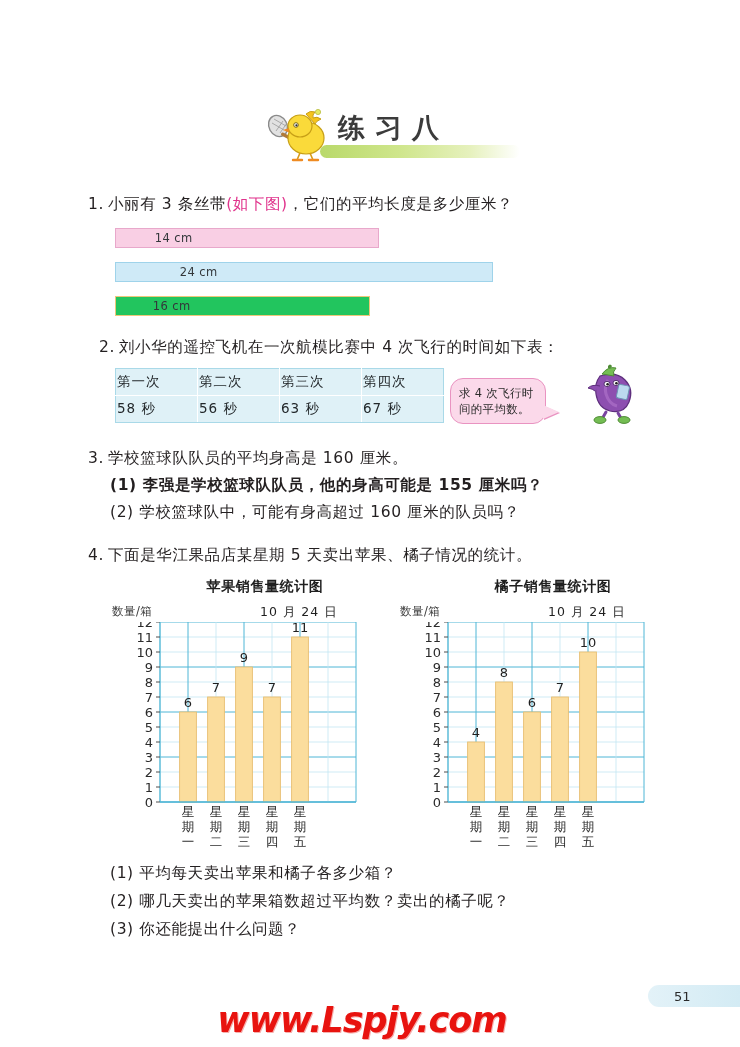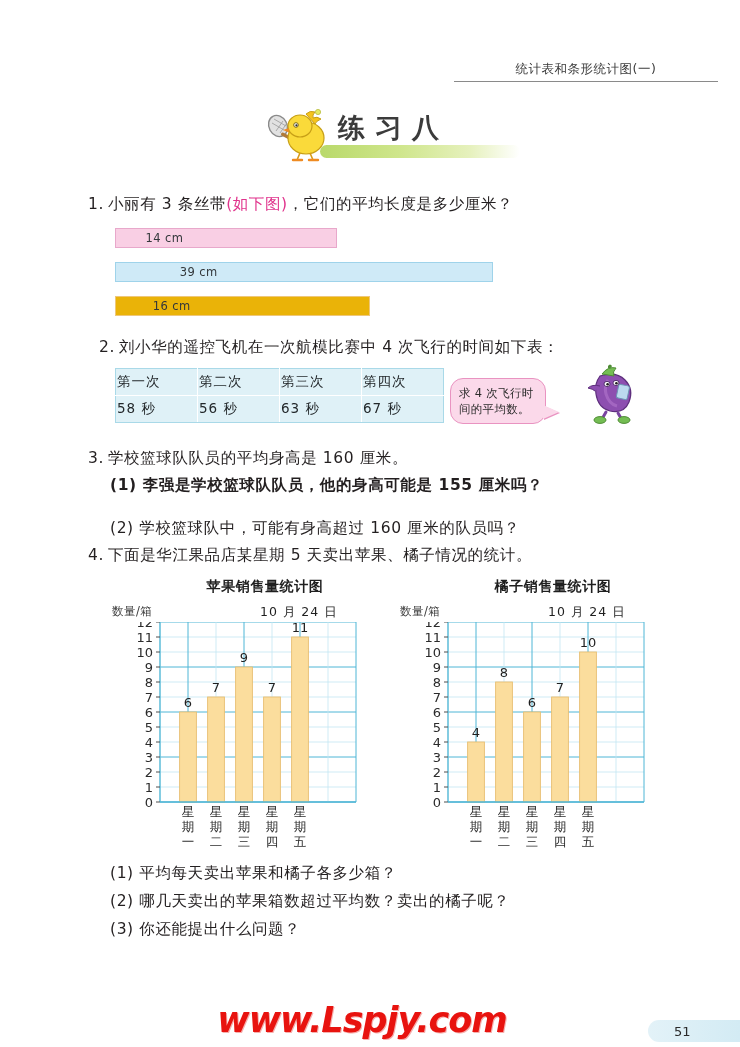--- a/index.html
+++ b/index.html
@@ -53,21 +53,21 @@
   
   .ribbon{
     position:absolute;height:20px;
     box-sizing:border-box;
     display:flex;align-items:center;justify-content:center;
     font-size:11.5px;letter-spacing:.4px;color:#33373a;
   }
   .ribbon .lbl{position:relative;left:-28%;}
   .rb1{background:#f9cfe4;border:1px solid #e8a8cb;}
   .rb2{background:#cfeaf7;border:1px solid #9fd3ea;}
-  .rb3{background:#eab308;border:1px solid #eec77a;justify-content:center;}
+  .rb3{background:#22c55e;border:1px solid #eec77a;justify-content:center;}
 
   
   .tbl{
     position:absolute;left:115px;top:368px;
     border-collapse:collapse;
     background:#dff1f7;
     font-size:13.5px;color:#23282b;
   }
   .tbl td{
     width:79px;height:24px;
@@ -108,21 +108,21 @@
     font-size:11.5px;color:#3a3a3a;letter-spacing:.5px;
   }
   .chart-date{
     position:absolute;top:26px;
     font-size:12.5px;color:#1f1f1f;letter-spacing:1px;
   }
   .plot-wrap{position:absolute;top:44px;left:0;}
 
   
   .pagenum{
-    position:absolute;right:0;top:1020px;
+    position:absolute;right:0;top:985px;
     width:92px;height:22px;
     background:linear-gradient(to right,#e3f2f8 0%,#d3ebf4 100%);
     border-radius:11px 0 0 11px;
     font-size:13px;color:#2a2a2a;
     display:flex;align-items:center;
     padding-left:26px;box-sizing:border-box;
   }
   .watermark{
     position:absolute;left:0;top:1000px;width:724px;
     text-align:center;
@@ -130,23 +130,20 @@
     color:#e8130f;letter-spacing:-1px;
     font-family:"DejaVu Sans","Liberation Sans",sans-serif;
     text-shadow:1px 1px 0 #f6b0ae;
   }
 </style>
 </head>
 <body>
 
 <div class="page">
 
-  <div class="runhead">
-    <span class="runhead-text">统计表和条形统计图(一)</span>
-  </div>
 
   <div class="banner">
     <div class="banner-underline"></div>
     <svg class="chick" width="72" height="58" viewBox="0 0 72 58">
       <ellipse cx="16" cy="22" rx="9" ry="11" fill="#e2e2e2" stroke="#8a8a8a" stroke-width="1.4" transform="rotate(-28 16 22)"></ellipse>
       <path d="M10 19 L22 26 M12 15 L24 22 M14 27 L21 17 M18 29 L25 19" stroke="#9b9b9b" stroke-width=".8" fill="none"></path>
       <rect x="20" y="28" width="12" height="3.4" rx="1.7" fill="#b07a3a" transform="rotate(28 20 28)"></rect>
       <ellipse cx="44" cy="34" rx="18" ry="16" fill="#fada3a" stroke="#c79f16" stroke-width="1.2"></ellipse>
       <ellipse cx="38" cy="22" rx="12" ry="11" fill="#fada3a" stroke="#c79f16" stroke-width="1.2"></ellipse>
       <path d="M44 10 q4 -4 9 -2 q-3 3 -2 6 q4 -2 8 1 q-5 2 -6 5 z" fill="#f6c31c" stroke="#c79f16" stroke-width="1"></path>
@@ -157,25 +154,25 @@
       <path d="M31 56 h9 M47 56 h9" stroke="#ef8b22" stroke-width="2.4" stroke-linecap="round"></path>
       <circle cx="56" cy="8" r="2.6" fill="#e6eb62" stroke="#b8bd3c" stroke-width=".8"></circle>
     </svg>
     <div class="banner-title">练习八</div>
   </div>
 
   <div class="qline" style="left:88px;top:193px;">
     <span class="qnum">1.</span><span>小丽有 3 条丝带</span><span class="hl">(如下图)</span><span>，它们的平均长度是多少厘米？</span>
   </div>
 
-  <div class="ribbon rb1" style="left:115px;top:228px;width:222px;">
+  <div class="ribbon rb1" style="left:115px;top:228px;width:264px;">
     <span class="lbl">14 cm</span>
   </div>
   <div class="ribbon rb2" style="left:115px;top:262px;width:378px;">
-    <span class="lbl">39 cm</span>
+    <span class="lbl">24 cm</span>
   </div>
   <div class="ribbon rb3" style="left:115px;top:296px;width:255px;">
     <span class="lbl">16 cm</span>
   </div>
 
   <div class="qline" style="left:99px;top:336px;">
     <span class="qnum">2.</span><span>刘小华的遥控飞机在一次航模比赛中 4 次飞行的时间如下表：</span>
   </div>
 
   <table class="tbl">
@@ -211,21 +208,21 @@
     <path d="M22 24 q-8 -2 -12 2 q5 1 7 3" fill="#8d4fb0" stroke="#5e2f7d" stroke-width="1"></path>
     <path d="M28 50 l-4 7 M40 51 l4 7" stroke="#7a44a0" stroke-width="3" stroke-linecap="round"></path>
     <ellipse cx="22" cy="58" rx="6" ry="3.4" fill="#74bd53" stroke="#4f8c36" stroke-width="1"></ellipse>
     <ellipse cx="46" cy="58" rx="6" ry="3.4" fill="#74bd53" stroke="#4f8c36" stroke-width="1"></ellipse>
   </svg>
 
   <div class="qline" style="left:88px;top:447px;">
     <span class="qnum">3.</span><span>学校篮球队队员的平均身高是 160 厘米。</span>
   </div>
   <div class="qline" style="left:110px;top:474px;font-weight:bold;">(1) 李强是学校篮球队队员，他的身高可能是 155 厘米吗？</div>
-  <div class="qline" style="left:110px;top:501px;margin-top:16px;">(2) 学校篮球队中，可能有身高超过 160 厘米的队员吗？</div>
+  <div class="qline" style="left:110px;top:501px;">(2) 学校篮球队中，可能有身高超过 160 厘米的队员吗？</div>
 
   <div class="qline" style="left:88px;top:544px;">
     <span class="qnum">4.</span><span>下面是华江果品店某星期 5 天卖出苹果、橘子情况的统计。</span>
   </div>
 
   <div class="chart" id="chart0" style="left:112px;width:290px;">
     <div class="chart-title" style="left:58px;">苹果销售量统计图</div>
     <div class="chart-yname">数量/箱</div>
     <div class="chart-date" style="left:148px;">10 月 24 日</div>
     <div class="plot-wrap"><svg width="254" height="242">

